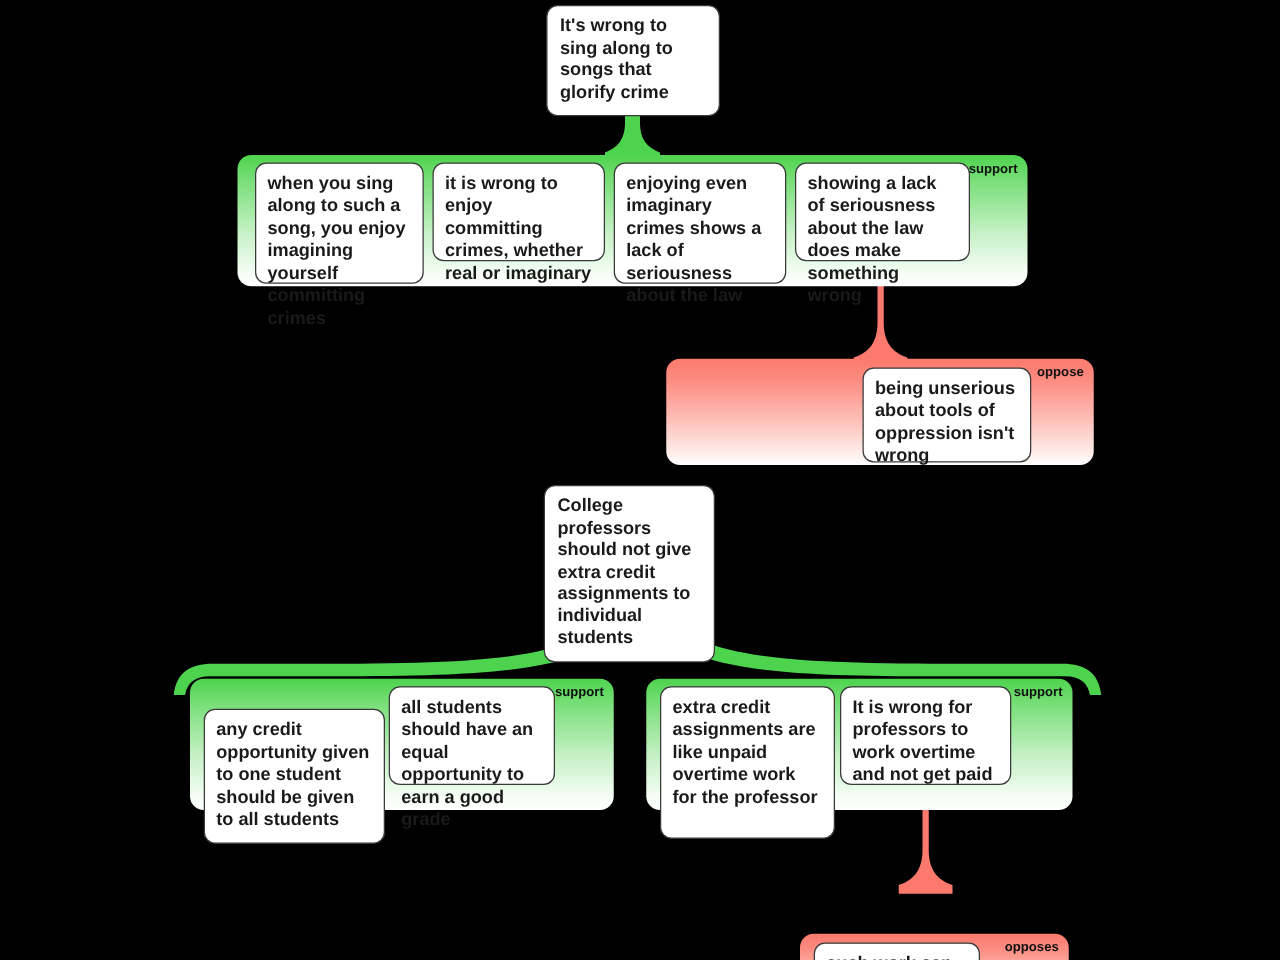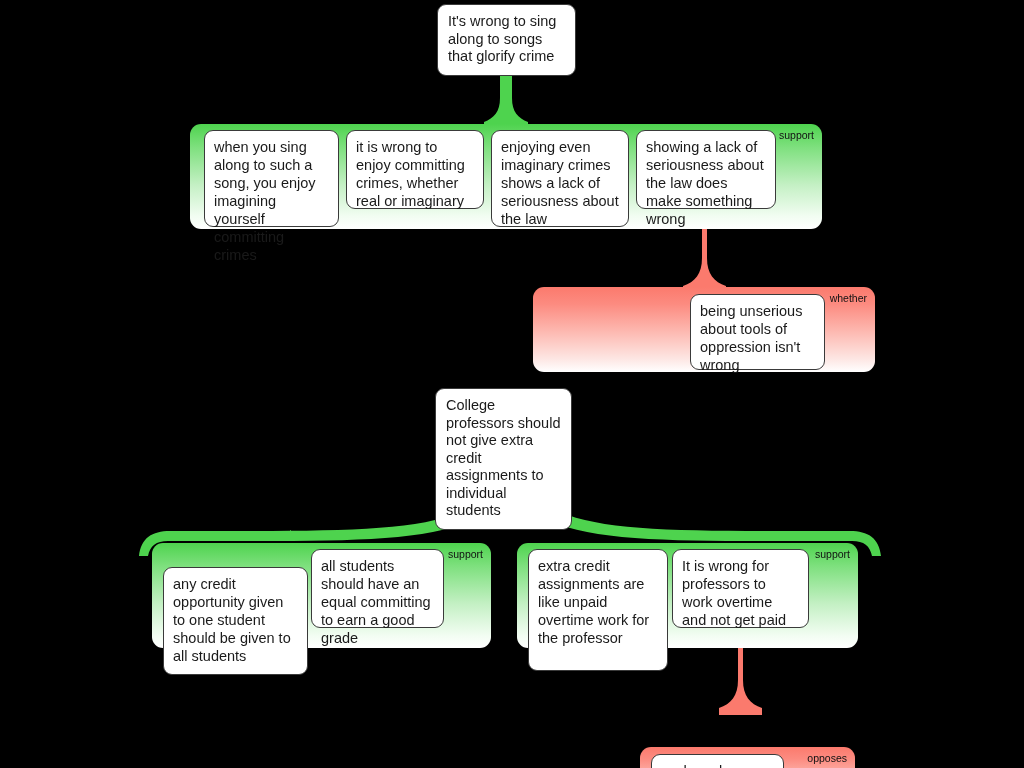--- a/index.html
+++ b/index.html
@@ -1,21 +1,21 @@
 <!DOCTYPE html>
 <html><head>
 <meta charset="utf-8">
 <style>
   html,body{margin:0;padding:0;background:#000;}
   body{
     width:1024px;height:768px;position:relative;overflow:hidden;
     font-family:"Liberation Sans","DejaVu Sans",sans-serif;
     background:#000;
   }
-  #canvas{position:absolute;inset:0;width:1024px;height:768px;}
+  #canvas{position:absolute;inset:0;width:1024px;height:768px;font-weight:bold;}
   svg.conn{position:absolute;left:0;top:0;width:1024px;height:768px;pointer-events:none;}
 
   
   .claim{
     position:absolute;
     background:#fff;
     border:1px solid #3a3a3a;
     border-radius:9px;
     box-sizing:border-box;
     padding:8px 10px 9px 10px;
@@ -84,28 +84,28 @@
 
   <div class="group support" style="left:190px;top:124px;width:632px;height:105px;">
     <span class="group-label">support</span>
     <div class="reason" style="left:156px;top:6px;width:138px;height:79px;">it is wrong to enjoy committing crimes, whether real or imaginary</div>
     <div class="reason" style="left:14px;top:6px;width:135px;height:97px;">when you sing along to such a song, you enjoy imagining yourself committing crimes</div>
     <div class="reason" style="left:301px;top:6px;width:138px;height:97px;">enjoying even imaginary crimes shows a lack of seriousness about the law</div>
     <div class="reason" style="left:446px;top:6px;width:140px;height:79px;">showing a lack of seriousness about the law does make something wrong</div>
   </div>
 
   <div class="group oppose" style="left:533px;top:287px;width:342px;height:85px;">
-    <span class="group-label">whether</span>
+    <span class="group-label">oppose</span>
     <div class="reason" style="left:157px;top:7px;width:135px;height:76px;">being unserious about tools of oppression isn't wrong</div>
   </div>
 
   <div class="group support" style="left:152px;top:543px;width:339px;height:105px;">
     <span class="group-label">support</span>
     <div class="reason" style="left:11px;top:24px;width:145px;height:108px;">any credit opportunity given to one student should be given to all students</div>
-    <div class="reason" style="left:159px;top:6px;width:133px;height:79px;">all students should have an equal committing to earn a good grade</div>
+    <div class="reason" style="left:159px;top:6px;width:133px;height:79px;">all students should have an equal opportunity to earn a good grade</div>
   </div>
 
   <div class="group support" style="left:517px;top:543px;width:341px;height:105px;">
     <span class="group-label">support</span>
     <div class="reason" style="left:11px;top:6px;width:140px;height:122px;">extra credit assignments are like unpaid overtime work for the professor</div>
     <div class="reason" style="left:155px;top:6px;width:137px;height:79px;">It is wrong for professors to work overtime and not get paid</div>
   </div>
 
   <div class="group oppose" style="left:640px;top:747px;width:215px;height:58px;">
     <span class="group-label">opposes</span>

